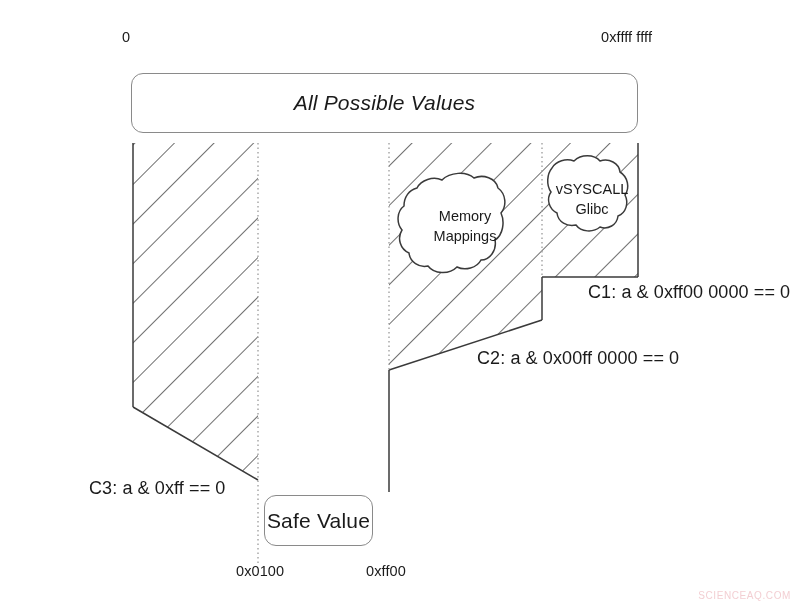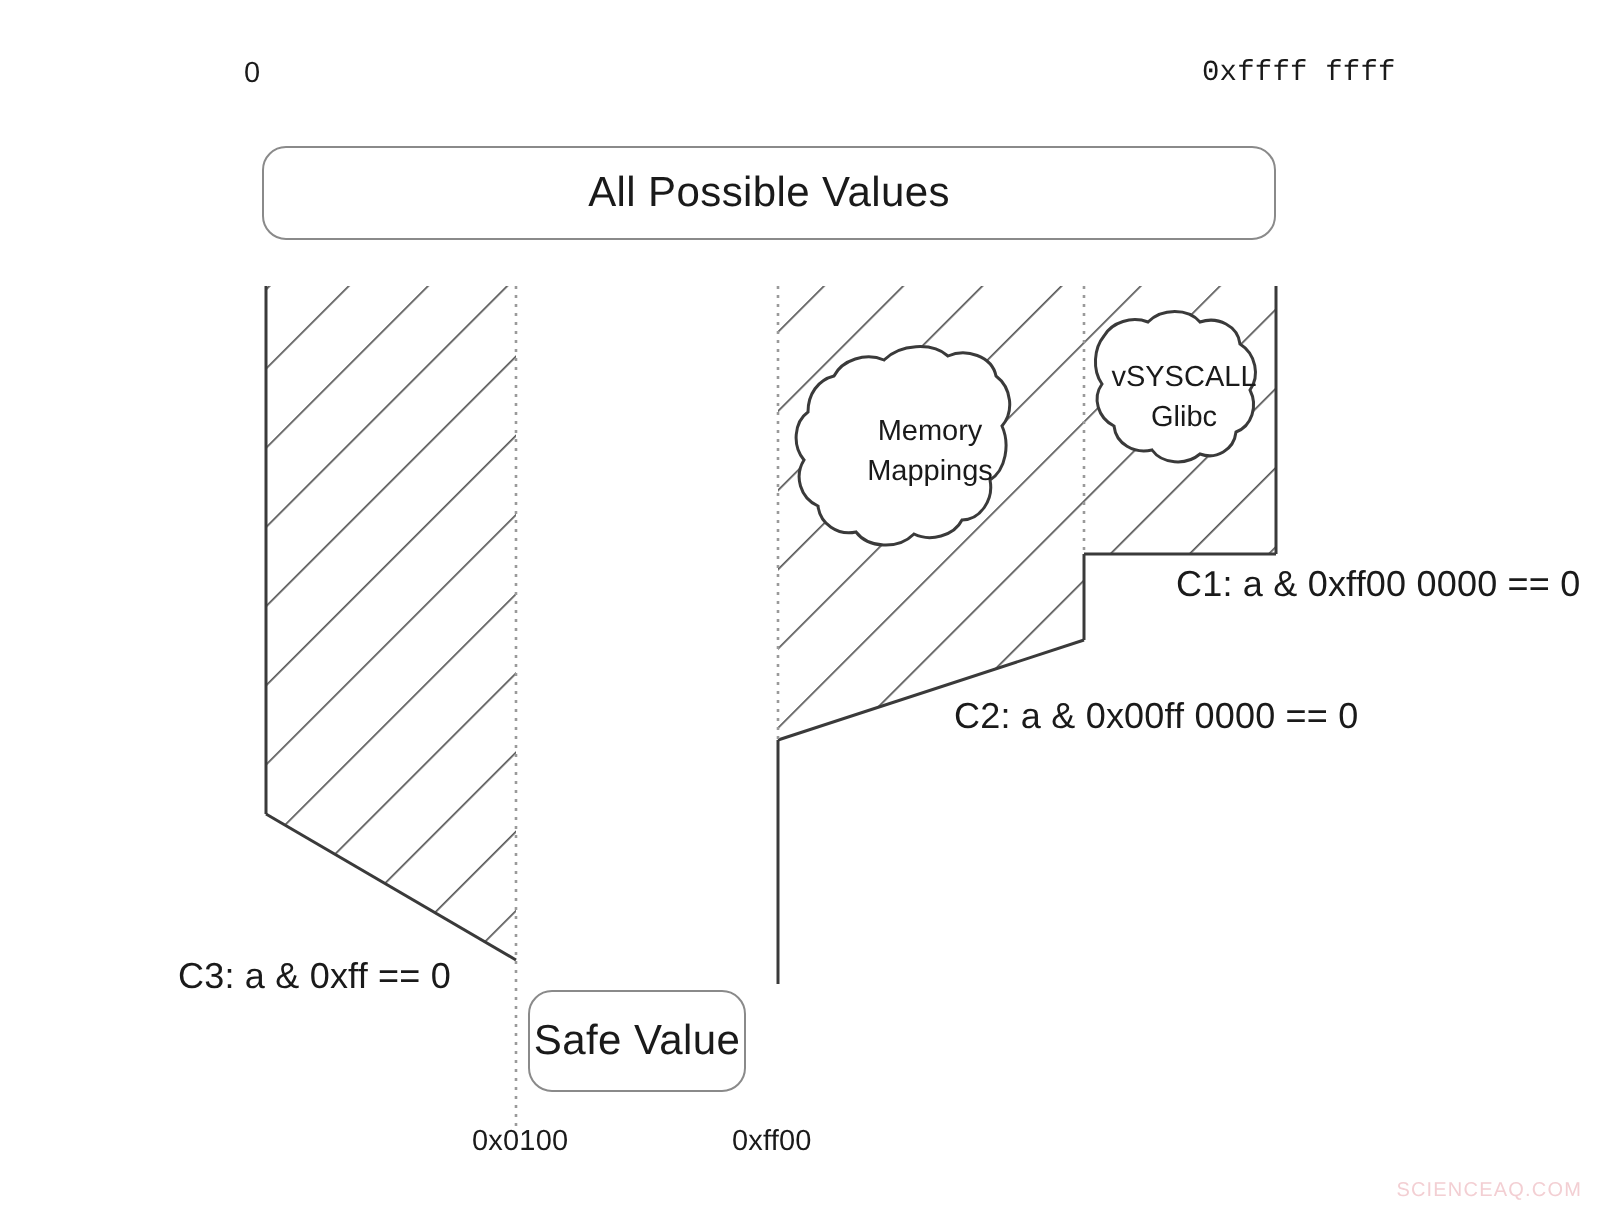--- a/index.html
+++ b/index.html
@@ -53,21 +53,22 @@
   }
   .rounded-box-label {
     font-size: 21px;
     color: #1a1a1a;
     letter-spacing: 0.2px;
   }
   #box-all-values {
     left: 131px;
     top: 73px;
     width: 507px;
-    height: 47px;
+    height: 60px;
+    font-style: italic;
   }
   #box-safe-value {
     left: 264px;
     top: 495px;
     width: 109px;
     height: 51px;
   }
   .cloud-label {
     position: absolute;
     text-align: center;
@@ -171,21 +172,21 @@
              C 396 223 397 211 404 206 C 404 197 409 190 417 188 Z" fill="#ffffff" stroke="#3a3a3a" stroke-width="1.5"></path>
 
     <path d="M 552 168 C 556 161 566 158 574 161 C 581 154 594 154 600 161
              C 609 158 619 163 620 172 C 628 177 630 188 625 195
              C 629 203 626 213 618 216 C 617 225 608 230 600 227
              C 593 233 581 232 576 225 C 567 227 558 222 557 213
              C 549 209 546 199 551 192 C 546 185 547 174 552 168 Z" fill="#ffffff" stroke="#3a3a3a" stroke-width="1.5"></path>
   </svg>
 
   <div class="axis-label" style="left:122px; top:29px;">0</div>
-  <div class="axis-label" style="left:601px; top:29px;font-family:Liberation Mono, monospace;">0xffff ffff</div>
+  <div class="axis-label" style="left:601px; top:29px;">0xffff ffff</div>
 
   <div class="rounded-box" id="box-all-values">
     <span class="rounded-box-label">All Possible Values</span>
   </div>
 
   <div class="cloud-label" id="label-vsyscall-glibc">
     <div>vSYSCALL</div>
     <div>Glibc</div>
   </div>
 

